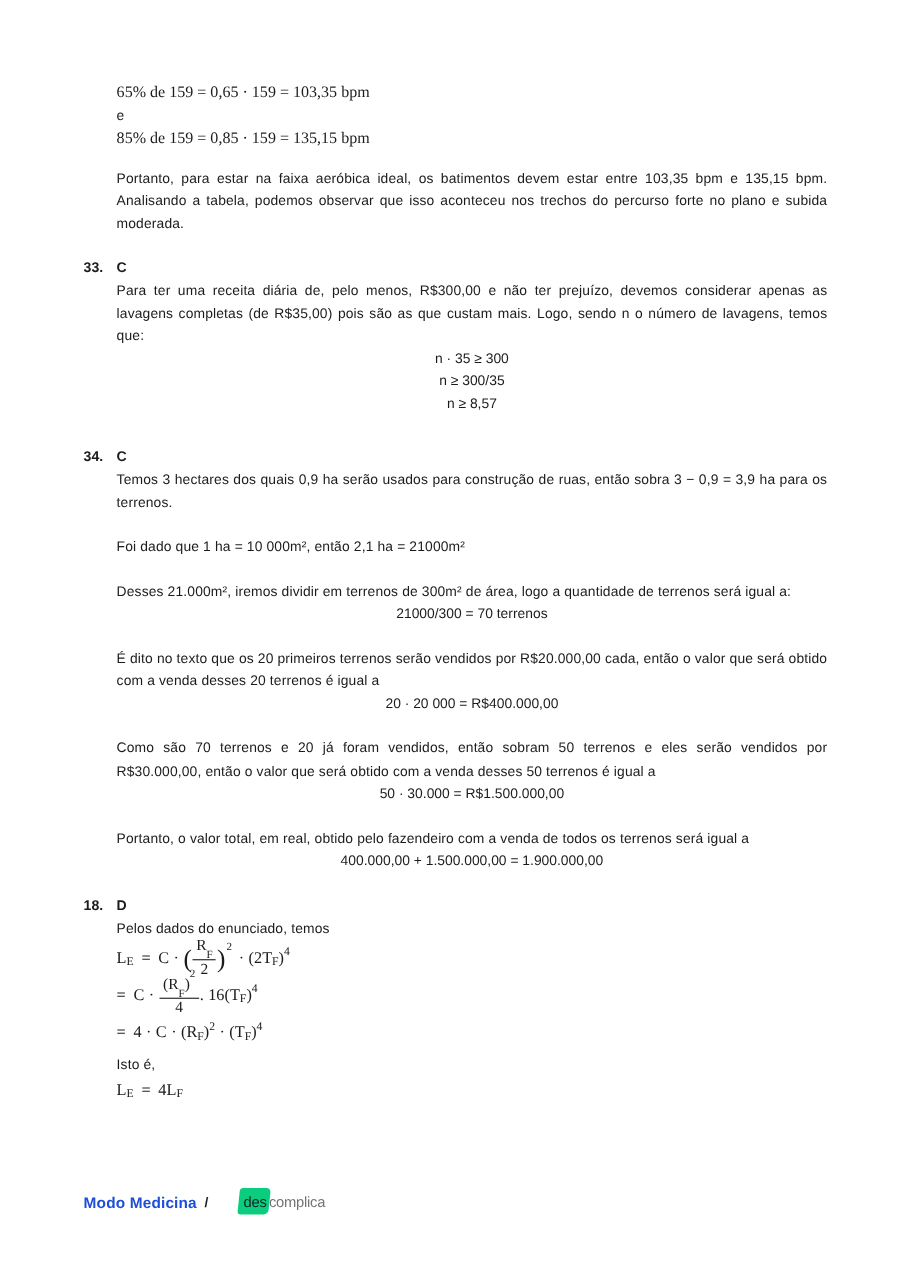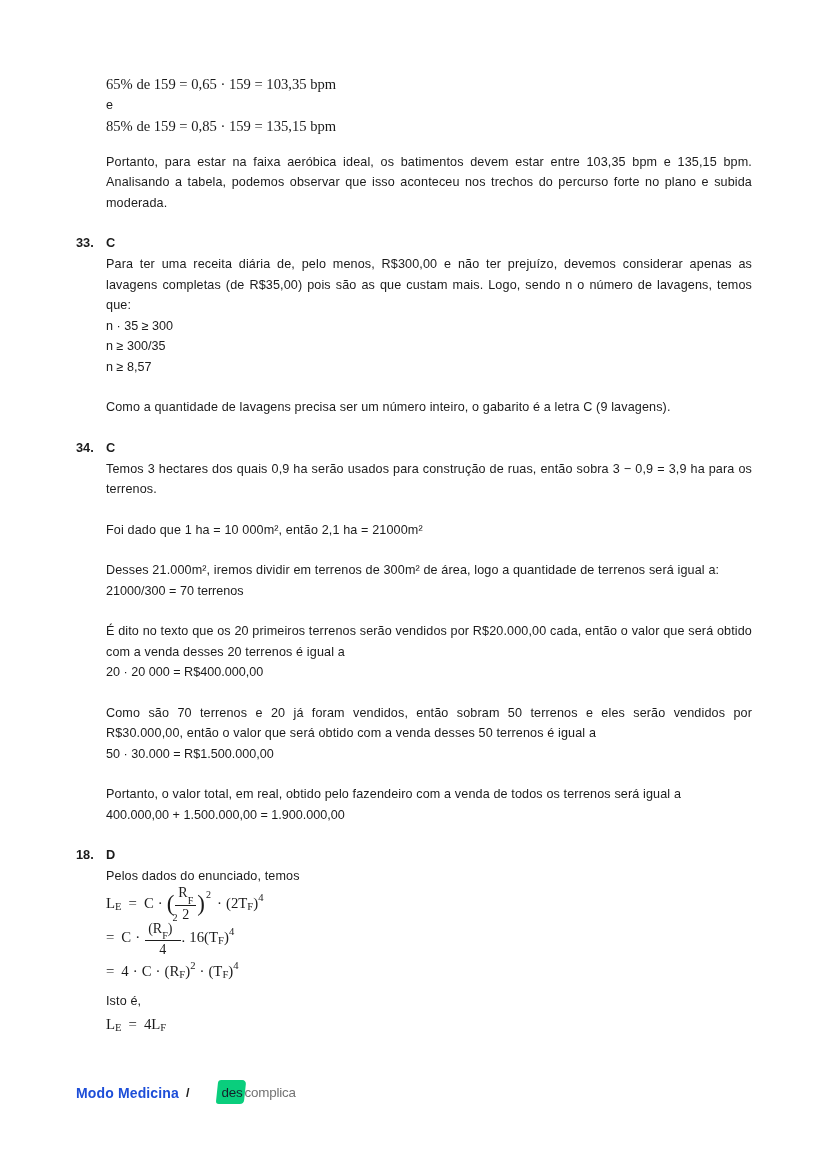--- a/index.html
+++ b/index.html
@@ -39,21 +39,21 @@
     text-align: justify;
     margin: 0 0 12px 30px;
     color: #1b1b1b;
     letter-spacing: 0.01em;
   }
   .para.tight { margin-bottom: 0; }
   .lines { margin-bottom: 12px; }
   .lines .ln {
     font-size: 12.6px;
     line-height: 20.5px;
-    text-align: left;
+    text-align: center;
     margin: 0 0 0 30px;
     color: #1b1b1b;
     white-space: pre;
   }
 
   
   .mathline {
     font-family: "Liberation Serif", "DejaVu Serif", serif;
     font-size: 14.6px;
     line-height: 21px;
@@ -232,21 +232,20 @@
         <span class="qnum">33.</span>
         <span class="qletter">C</span>
       </div>
       <p class="para tight">Para ter uma receita diária de, pelo menos, R$300,00 e não ter prejuízo, devemos considerar apenas as lavagens completas (de R$35,00) pois são as que custam mais. Logo, sendo n o número de lavagens, temos que:</p>
       <div class="lines">
         <div class="ln">n · 35 ≥ 300</div>
         <div class="ln">n ≥ 300/35</div>
         <div class="ln">n ≥ 8,57</div>
       </div>
       <div class="gap-sm"></div>
-      <p class="para">Como a quantidade de lavagens precisa ser um número inteiro, o gabarito é a letra C (9 lavagens).</p>
     </div>
 
     <div class="gap-sm"></div>
 
     <div class="block">
       <div class="qhead">
         <span class="qnum">34.</span>
         <span class="qletter">C</span>
       </div>
       <p class="para">Temos 3 hectares dos quais 0,9 ha serão usados para construção de ruas, então sobra 3 − 0,9 = 3,9 ha para os terrenos.</p>

